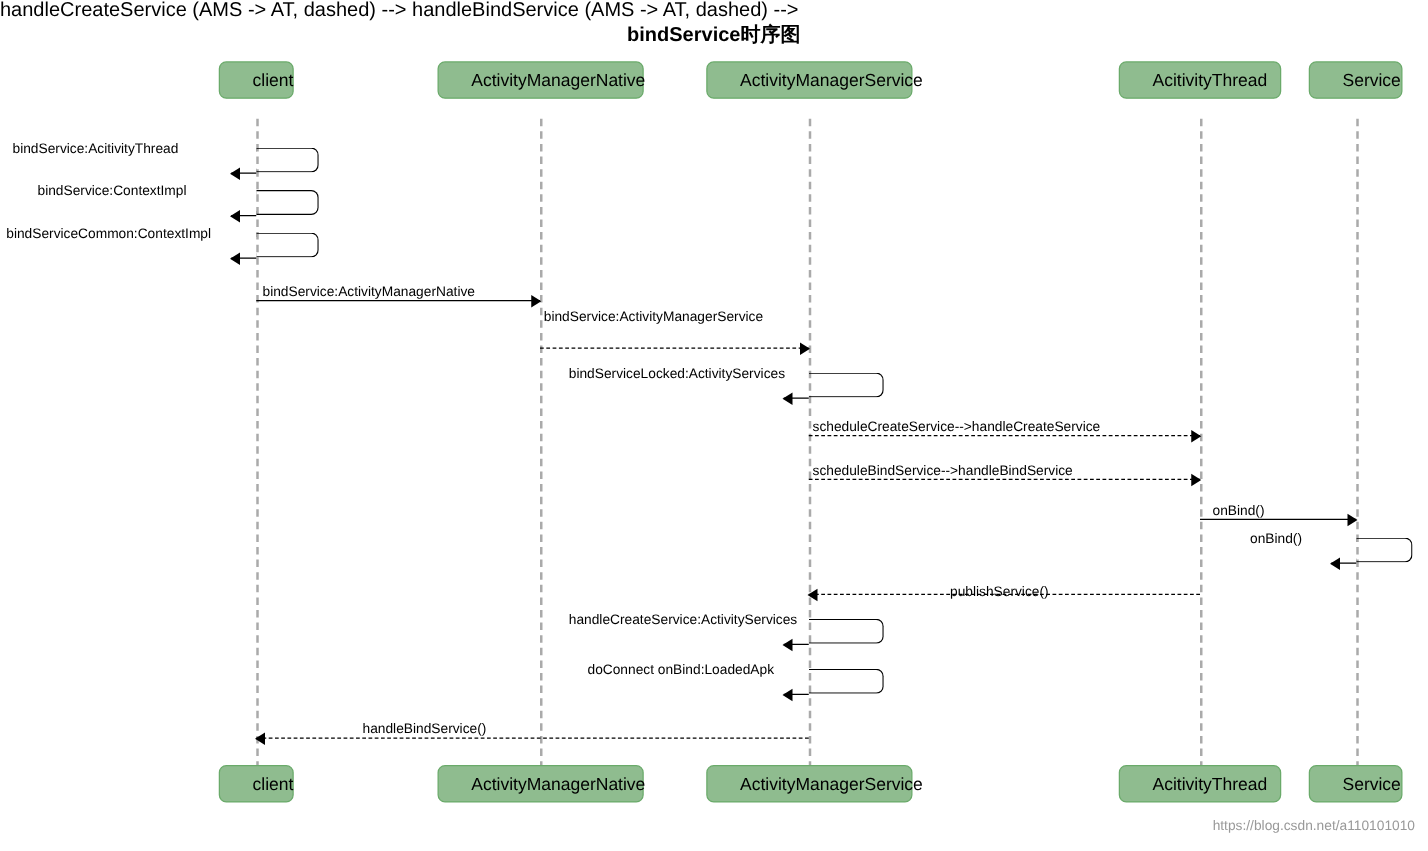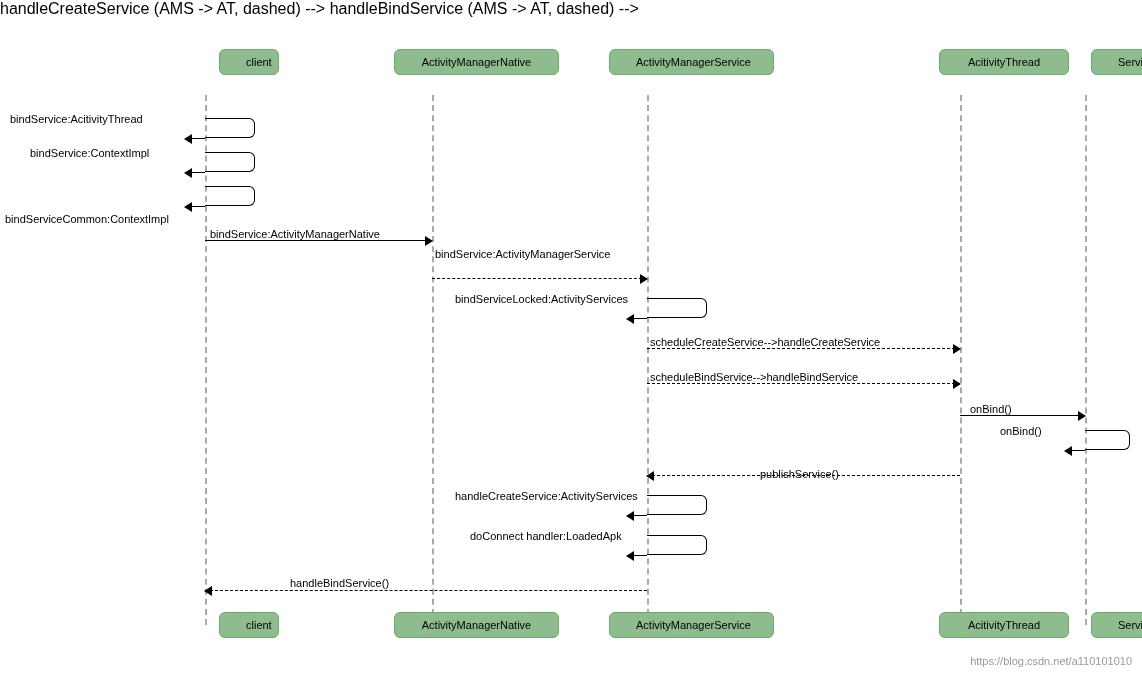--- a/index.html
+++ b/index.html
@@ -28,26 +28,25 @@
       top: 8px;
     }
 
     
     .actor-box {
       position: absolute;
       background: #8fbc8f;
       border: 1px solid #6aaa6a;
       border-radius: 6px;
       padding: 6px 26px;
-      font-size: 11px;
+      font-size: 14px;
       font-weight: normal;
       text-align: center;
       color: #000;
       white-space: nowrap;
-      margin-left: 44px;
     }
 
     
     .lifeline {
       position: absolute;
       border-left: 2px dashed #aaa;
       top: 95px;
       bottom: 615px;
       height: 530px;
     }
@@ -104,20 +103,21 @@
       color: #999;
       margin-top: 34px;
     }
   </style>
 </head>
 <body>
 
 <div class="diagram-container">
 
   
+  <div class="title">bindService时序图</div>
 
   
   <div class="lifeline" style="left:205px;"></div>
   <div class="lifeline" style="left:432px;"></div>
   <div class="lifeline" style="left:647px;"></div>
   <div class="lifeline" style="left:960px;"></div>
   <div class="lifeline" style="left:1085px;"></div>
 
   
   <div class="actor-box" style="left:175px; top:49px; width:60px;">client</div>
@@ -141,21 +141,21 @@
   
   <div class="arrow-line arrow-left" style="left:185px; top:138px; width:20px;"></div>
 
   
   <div class="self-loop" style="left:205px; top:152px; width:50px; height:20px;"></div>
   <div class="arrow-label" style="left:30px; top:147px;">bindService:ContextImpl</div>
   <div class="arrow-line arrow-left" style="left:185px; top:172px; width:20px;"></div>
 
   
   <div class="self-loop" style="left:205px; top:186px; width:50px; height:20px;"></div>
-  <div class="arrow-label" style="left:5px; top:181px;margin-top:32px;">bindServiceCommon:ContextImpl</div>
+  <div class="arrow-label" style="left:5px; top:181px;">bindServiceCommon:ContextImpl</div>
   <div class="arrow-line arrow-left" style="left:185px; top:206px; width:20px;"></div>
 
   
   <div class="arrow-line arrow-right" style="left:205px; top:240px; width:227px;"></div>
   <div class="arrow-label" style="left:210px; top:228px;">bindService:ActivityManagerNative</div>
 
   
   <div class="arrow-line dashed arrow-right" style="left:432px; top:278px; width:215px;"></div>
   <div class="arrow-label" style="left:435px; top:248px;">bindService:ActivityManagerService</div>
 
@@ -186,21 +186,21 @@
   <div class="arrow-line dashed arrow-left" style="left:647px; top:475px; width:313px;"></div>
   <div class="arrow-label" style="left:760px; top:468px;">publishService()</div>
 
   
   <div class="self-loop" style="left:647px; top:495px; width:60px; height:20px;"></div>
   <div class="arrow-label" style="left:455px; top:490px;">handleCreateService:ActivityServices</div>
   <div class="arrow-line arrow-left" style="left:627px; top:515px; width:20px;"></div>
 
   
   <div class="self-loop" style="left:647px; top:535px; width:60px; height:20px;"></div>
-  <div class="arrow-label" style="left:470px; top:530px;">doConnect handler:LoadedApk</div>
+  <div class="arrow-label" style="left:470px; top:530px;">doConnect onBind:LoadedApk</div>
   <div class="arrow-line arrow-left" style="left:627px; top:555px; width:20px;"></div>
 
   
   <div class="arrow-line dashed arrow-left" style="left:205px; top:590px; width:442px;"></div>
   <div class="arrow-label" style="left:290px; top:577px;">handleBindService()</div>
 
   
   <div class="watermark">https://blog.csdn.net/a110101010</div>
 
 </div>

